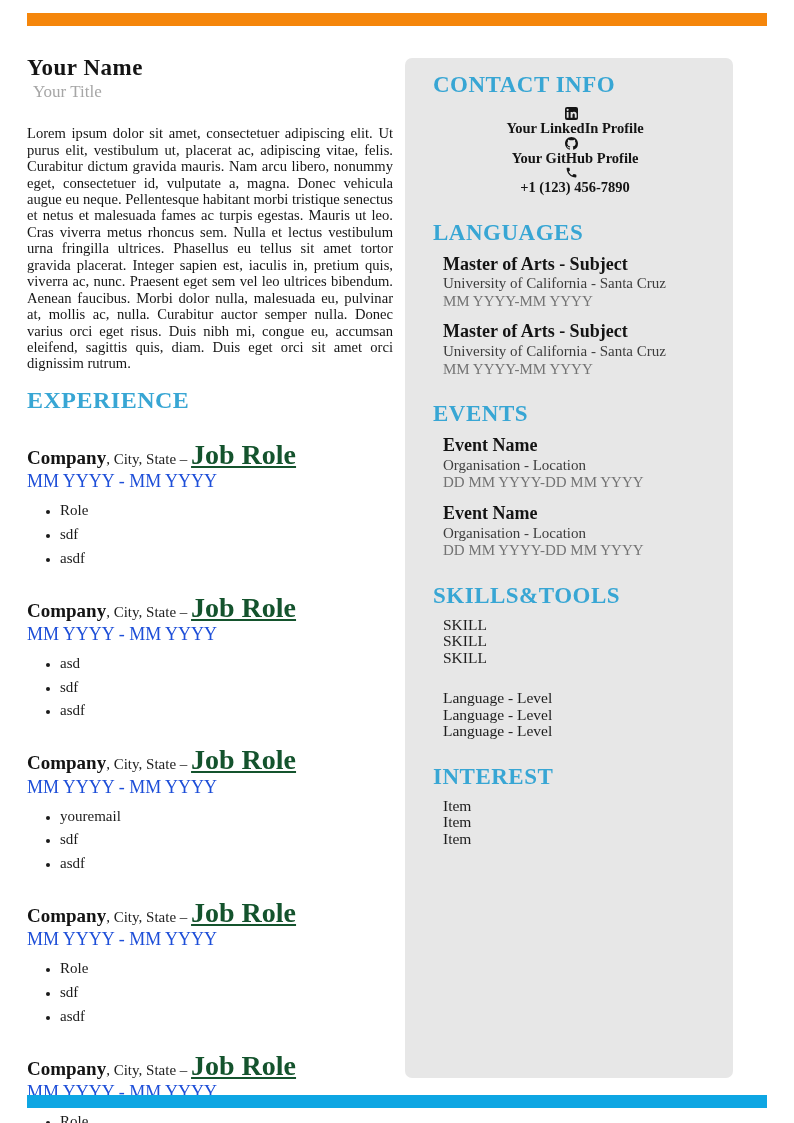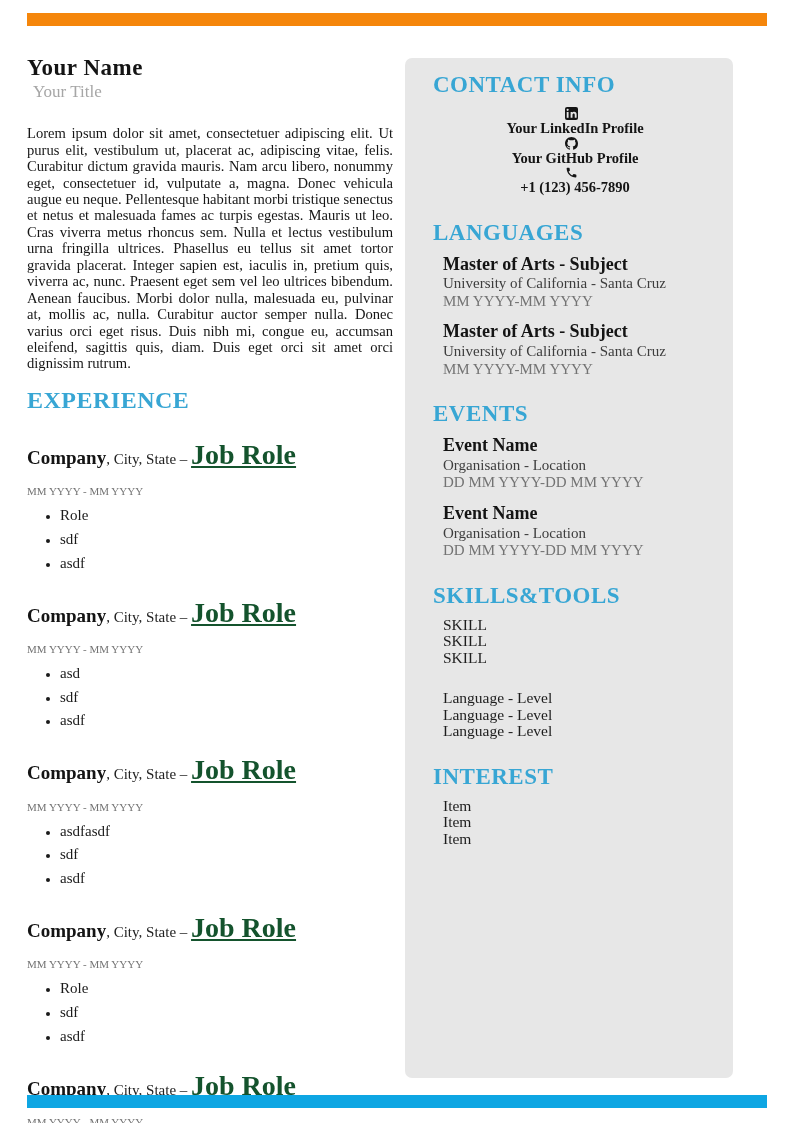--- a/index.html
+++ b/index.html
@@ -71,21 +71,21 @@
     font-size: 24px;
     font-weight: 700;
     color: #38a6d4;
     letter-spacing: 0.5px;
   }
   .exp-entry { margin-top: 26px; }
   .exp-header { line-height: 1.05; }
   .exp-company { font-size: 19px; font-weight: 700; color: #141414; }
   .exp-loc { font-size: 15px; color: #222222; }
   .exp-role { font-size: 28px; font-weight: 700; color: #14532d; text-decoration: underline; }
-  .exp-dates { font-size: 11px; color: #737373; margin-top: 16px; }
+  .exp-dates { font-size: 18px; color: #1d4ed8; margin-top: 2px; }
   .exp-bullets { margin-top: 11px; padding-left: 33px; list-style: disc; }
   .exp-bullets li {
     font-size: 15px;
     color: #1a1a1a;
     margin-bottom: 8px;
     line-height: 1.05;
   }
   .exp-bullets li::marker { font-size: 12px; }
 
   
@@ -164,21 +164,21 @@
           <li>asd</li>
           <li>sdf</li>
           <li>asdf</li>
         </ul>
       </div>
 
       <div class="exp-entry">
         <div class="exp-header"><span class="exp-company">Company</span><span class="exp-loc">, City, State – </span><span class="exp-role">Job Role</span></div>
         <div class="exp-dates">MM YYYY - MM YYYY</div>
         <ul class="exp-bullets">
-          <li>asdfasdf</li>
+          <li>youremail</li>
           <li>sdf</li>
           <li>asdf</li>
         </ul>
       </div>
 
       <div class="exp-entry">
         <div class="exp-header"><span class="exp-company">Company</span><span class="exp-loc">, City, State – </span><span class="exp-role">Job Role</span></div>
         <div class="exp-dates">MM YYYY - MM YYYY</div>
         <ul class="exp-bullets">
           <li>Role</li>

